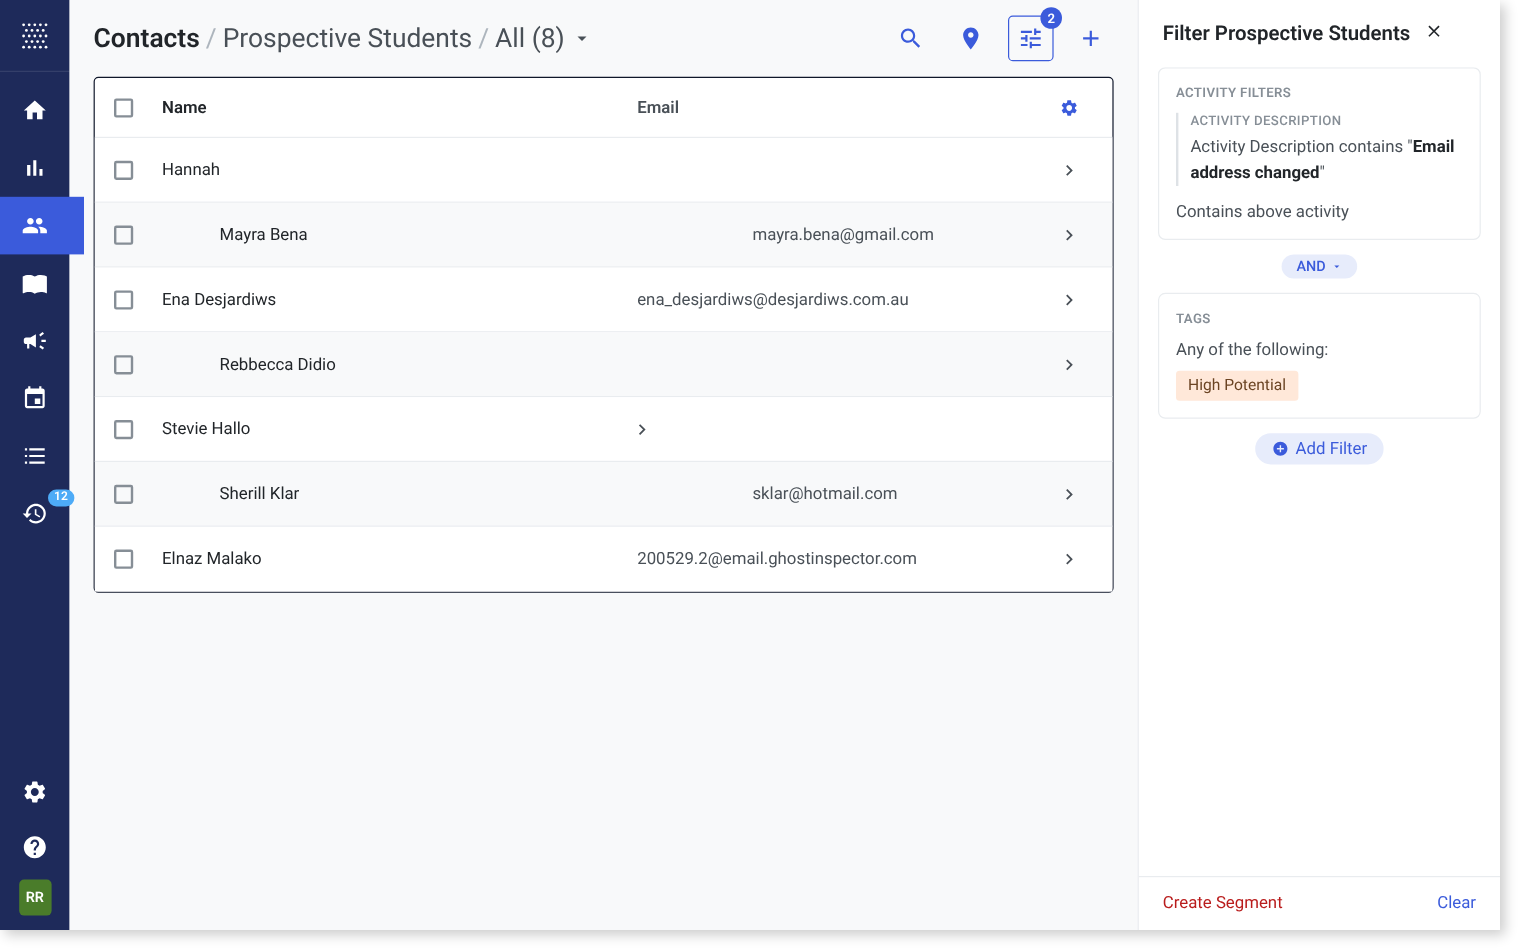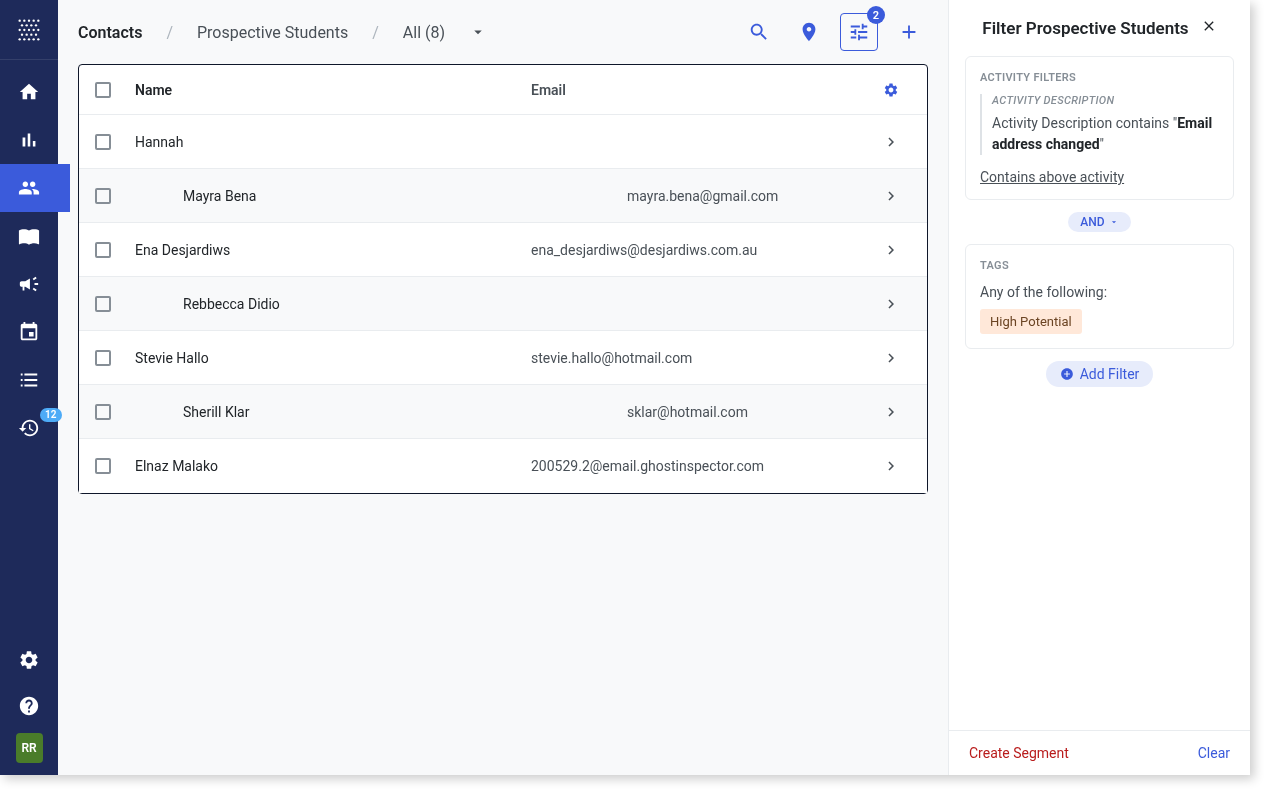--- a/index.html
+++ b/index.html
@@ -19,21 +19,21 @@
     .sidebar-bottom { display: flex; flex-direction: column; align-items: center; width: 100%; padding-bottom: 12px; gap: 0; }
     .sidebar-bottom .sidebar-item { height: 46px; }
     .avatar { width: 27px; height: 30px; background: #4a7c2a; color: #fff; border-radius: 4px; display: flex; align-items: center; justify-content: center; font-size: 12px; font-weight: 600; margin-top: 4px; }
     
     
     .main { flex: 1; display: flex; background: #f8f9fa; }
     .content { flex: 1; display: flex; flex-direction: column; }
     
     
     .header { height: 64px; display: flex; align-items: center; padding: 0 20px; justify-content: space-between; }
-    .breadcrumb { display: flex; align-items: center; gap: 24px; font-size: 16px; color: #495057; justify-content: space-between; }
+    .breadcrumb { display: flex; align-items: center; gap: 5px; font-size: 22px; color: #495057; justify-content: space-between; }
     .breadcrumb-root { font-weight: 600; color: #212529; }
     .breadcrumb-sep { color: #adb5bd; }
     .breadcrumb-part { font-weight: 400; }
     .breadcrumb-chevron { font-size: 14px; color: #495057; }
     .header-actions { display: flex; align-items: center; gap: 12px; }
     .hdr-btn { width: 38px; height: 38px; display: flex; align-items: center; justify-content: center; cursor: pointer; border-radius: 4px; color: #3b5bdb; }
     .hdr-btn svg { width: 22px; height: 22px; fill: currentColor; }
     .hdr-btn.filter { border: 1.5px solid #3b5bdb; position: relative; }
     .hdr-btn.filter .count-badge { position: absolute; top: -8px; right: -8px; background: #3b5bdb; color: #fff; border-radius: 50%; width: 18px; height: 18px; font-size: 11px; font-weight: 600; display: flex; align-items: center; justify-content: center; }
     
@@ -47,33 +47,33 @@
     .col-arrow { width: 40px; display: flex; align-items: center; justify-content: center; }
     .col-gear { width: 40px; display: flex; align-items: center; justify-content: center; color: #3b5bdb; }
     .checkbox { width: 16px; height: 16px; border: 2px solid #868e96; border-radius: 2px; }
     .table-row { background: #fff; cursor: pointer; }
     .table-row:nth-child(2n) { background: #f8f9fa; gap: 48px; }
     .table-row:last-child { border-bottom: none; }
     .chevron-right { color: #495057; }
     
     
     .filter-panel { width: 302px; background: #fff; border-left: 1px solid #e9ecef; display: flex; flex-direction: column; }
-    .fp-header { display: flex; align-items: center; justify-content: center; padding: 18px 20px; gap: 12px; }
+    .fp-header { display: flex; align-items: center; justify-content: flex-start; padding: 18px 20px; gap: 12px; }
     .fp-title { font-size: 17px; font-weight: 600; color: #212529; }
     .fp-close { cursor: pointer; color: #212529; }
     .fp-close svg { width: 16px; height: 16px; }
     .fp-body { flex: 1; padding: 0 16px; overflow-y: auto; }
     
     .filter-card { background: #fff; border: 1px solid #e9ecef; border-radius: 6px; padding: 14px; margin-bottom: 12px; }
     .fc-label { font-size: 11px; font-weight: 600; color: #868e96; letter-spacing: 0.3px; margin-bottom: 10px; }
     .fc-sub { border-left: 2px solid #dee2e6; padding-left: 10px; margin-bottom: 14px; }
-    .fc-sublabel { font-size: 11px; font-weight: 500; color: #868e96; letter-spacing: 0.3px; margin-bottom: 6px; font-style: italic; }
+    .fc-sublabel { font-size: 11px; font-weight: 500; color: #868e96; letter-spacing: 0.3px; margin-bottom: 6px; }
     .fc-text { font-size: 14px; color: #495057; line-height: 1.5; }
     .fc-text strong { font-weight: 700; color: #212529; }
-    .fc-footer { font-size: 14px; color: #495057; text-decoration: underline; }
+    .fc-footer { font-size: 14px; color: #495057; }
     
     .and-row { display: flex; justify-content: center; margin-bottom: 12px; }
     .and-chip { background: #e7ecfb; color: #3b5bdb; font-size: 12px; font-weight: 500; padding: 3px 12px; border-radius: 12px; display: flex; align-items: center; gap: 4px; cursor: pointer; }
     
     .tag-chip { display: inline-block; background: #ffe8d9; color: #6b4423; font-size: 13px; padding: 5px 10px; border-radius: 3px; margin-top: 6px; }
     
     .add-filter-row { display: flex; justify-content: center; margin-top: 10px; }
     .add-filter { background: #e7ecfb; color: #3b5bdb; font-size: 14px; padding: 5px 14px; border-radius: 14px; display: flex; align-items: center; gap: 6px; cursor: pointer; }
     .add-filter svg { width: 14px; height: 14px; }
     
@@ -274,21 +274,20 @@
       <svg width="18" height="18" viewBox="0 0 24 24" class="chevron-right">
                   <path fill="currentColor" d="M8.59 16.59L13.17 12 8.59 7.41 10 6l6 6-6 6-1.41-1.41z"></path>
                 </svg>
     </div>
             </div>
             <div class="table-row">
     <div class="col-check">
                 <div class="checkbox"></div>
               </div>
     <div class="col-name">Stevie Hallo</div>
-    <div class="col-email">stevie.hallo@hotmail.com</div>
     <div class="col-arrow">
       <svg width="18" height="18" viewBox="0 0 24 24" class="chevron-right">
                   <path fill="currentColor" d="M8.59 16.59L13.17 12 8.59 7.41 10 6l6 6-6 6-1.41-1.41z"></path>
                 </svg>
     </div>
             </div>
             <div class="table-row">
     <div class="col-check">
                 <div class="checkbox"></div>
               </div>

